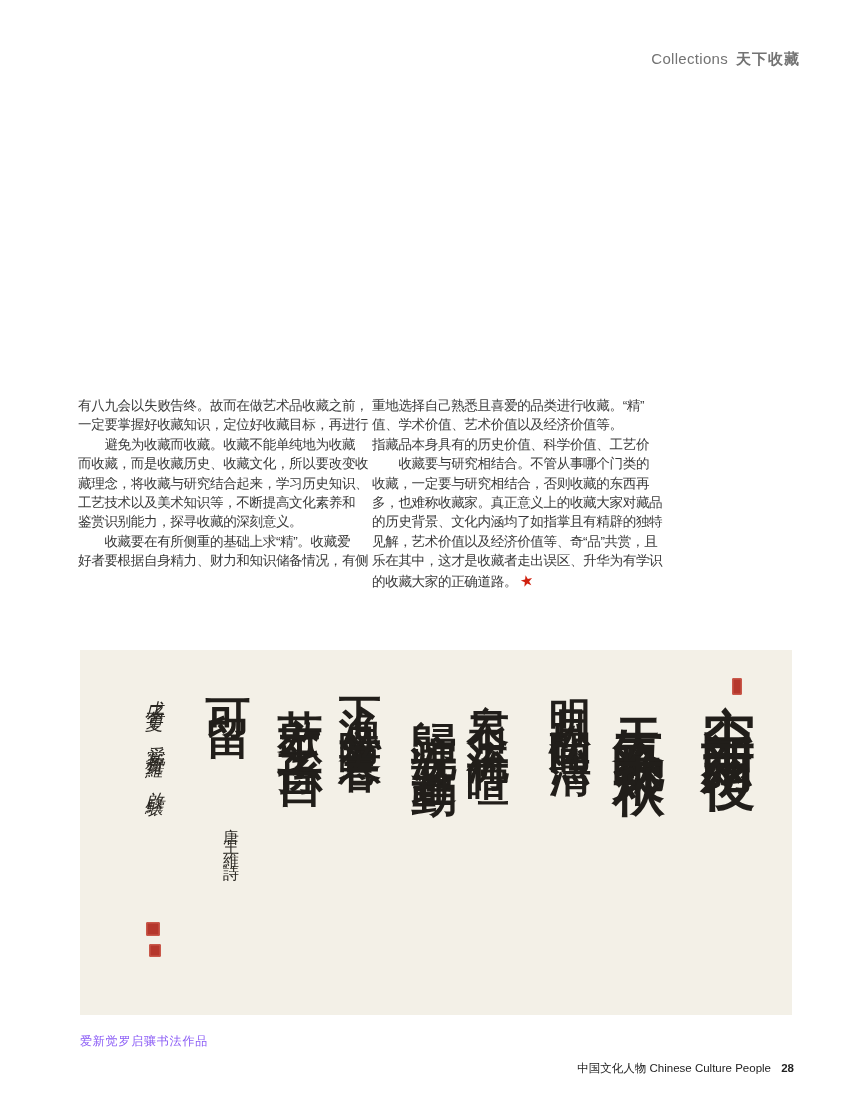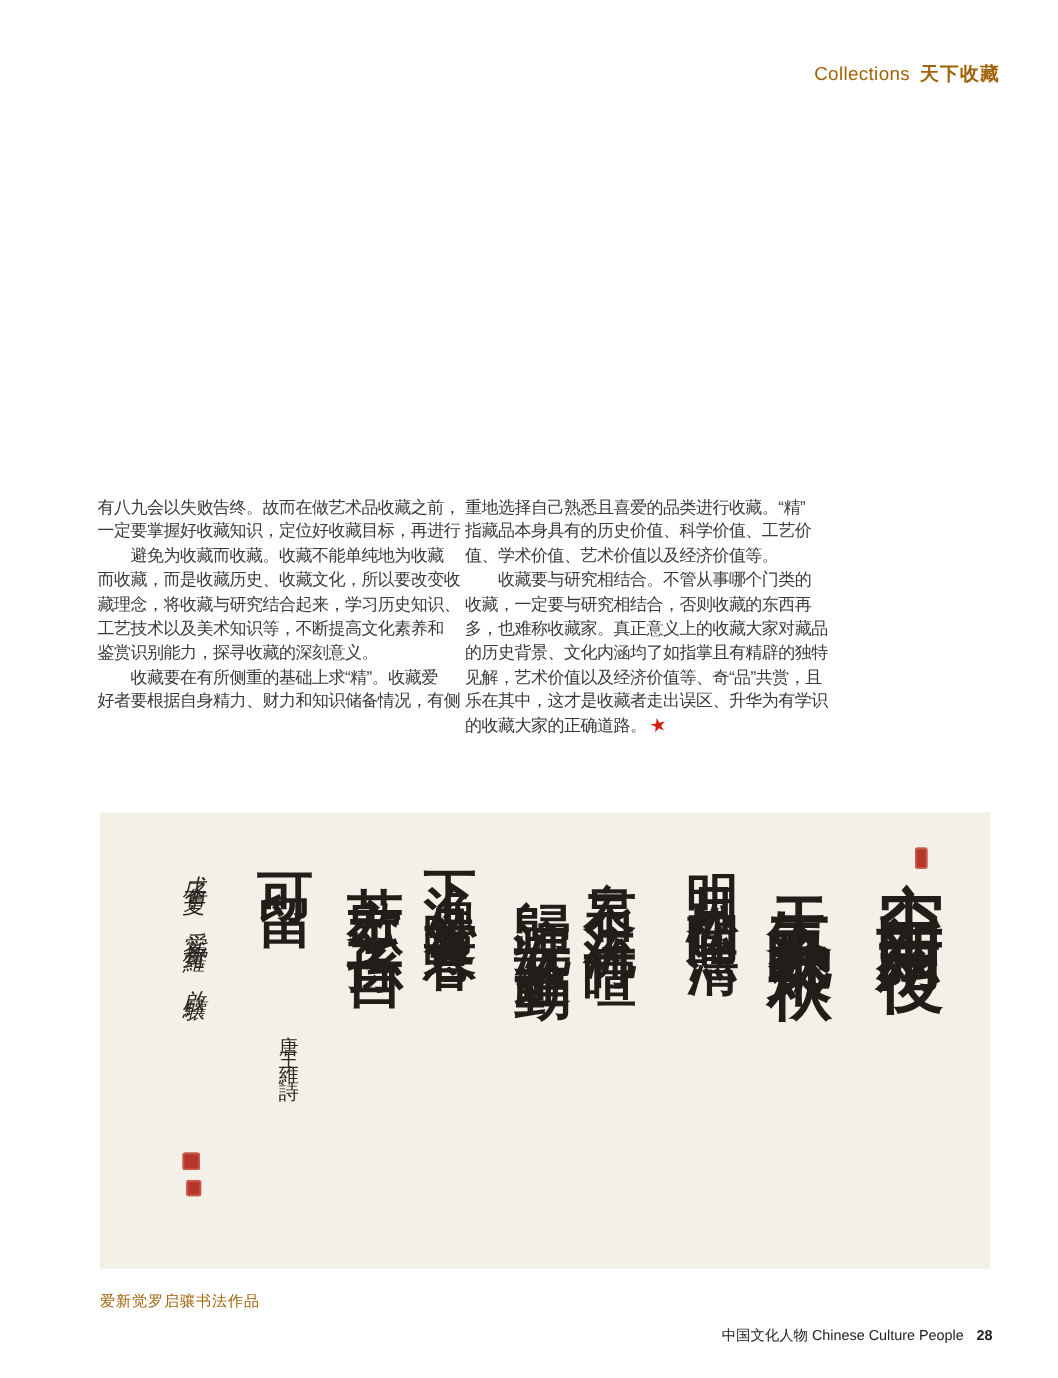--- a/index.html
+++ b/index.html
@@ -8,21 +8,21 @@
     position: relative;
     width: 846px; height: 1102px;
     background: #ffffff;
     font-family: "Liberation Sans", sans-serif;
     overflow: hidden;
   }
 
   
   .page-header {
     position: absolute; top: 50px; right: 46px;
-    font-size: 15px; color: #a16207; letter-spacing: 0.3px;
+    font-size: 15px; color: #737373; letter-spacing: 0.3px;
     white-space: nowrap;
   }
   .page-header .cn { font-weight: bold; margin-left: 8px; letter-spacing: 1px; }
 
   
   .article { position: absolute; top: 396px; left: 0; width: 846px; }
   .text-col {
     position: absolute; top: 0;
     font-size: 13.6px; line-height: 19.4px; letter-spacing: -0.4px;
     color: #3A3A3A; white-space: nowrap;
@@ -65,21 +65,21 @@
   }
   .seal { position: absolute; background: #B5372C; border-radius: 2px; }
   .seal.inner { box-shadow: inset 0 0 0 1.5px #C9584A; }
   .seal-top { left: 652px; top: 28px; width: 10px; height: 17px; }
   .seal-b   { left: 66px;  top: 272px; width: 14px; height: 14px; }
   .seal-c   { left: 69px;  top: 294px; width: 12px; height: 13px; }
 
   
   .caption {
     position: absolute; left: 80px; top: 1033px;
-    font-size: 12px; color: #a16207; letter-spacing: 0.8px;
+    font-size: 12px; color: #8b5cf6; letter-spacing: 0.8px;
   }
   .page-footer {
     position: absolute; top: 1061px; right: 52px;
     font-size: 11.5px; color: #222222; white-space: nowrap;
   }
   .page-footer .pagenum { font-weight: bold; margin-left: 7px; }
 </style>
 </head>
 <body>
 
@@ -94,22 +94,22 @@
     <div>　　避免为收藏而收藏。收藏不能单纯地为收藏</div>
     <div>而收藏，而是收藏历史、收藏文化，所以要改变收</div>
     <div>藏理念，将收藏与研究结合起来，学习历史知识、</div>
     <div>工艺技术以及美术知识等，不断提高文化素养和</div>
     <div>鉴赏识别能力，探寻收藏的深刻意义。</div>
     <div>　　收藏要在有所侧重的基础上求“精”。收藏爱</div>
     <div>好者要根据自身精力、财力和知识储备情况，有侧</div>
   </div>
   <div class="text-col right">
     <div>重地选择自己熟悉且喜爱的品类进行收藏。“精”</div>
+    <div>值、学术价值、艺术价值以及经济价值等。</div>
     <div>指藏品本身具有的历史价值、科学价值、工艺价</div>
-    <div>值、学术价值、艺术价值以及经济价值等。</div>
     <div>　　收藏要与研究相结合。不管从事哪个门类的</div>
     <div>收藏，一定要与研究相结合，否则收藏的东西再</div>
     <div>多，也难称收藏家。真正意义上的收藏大家对藏品</div>
     <div>的历史背景、文化内涵均了如指掌且有精辟的独特</div>
     <div>见解，艺术价值以及经济价值等、奇“品”共赏，且</div>
     <div>乐在其中，这才是收藏者走出误区、升华为有学识</div>
     <div><span>的收藏大家的正确道路。</span><span class="star">★</span></div>
   </div>
 </div>
 

